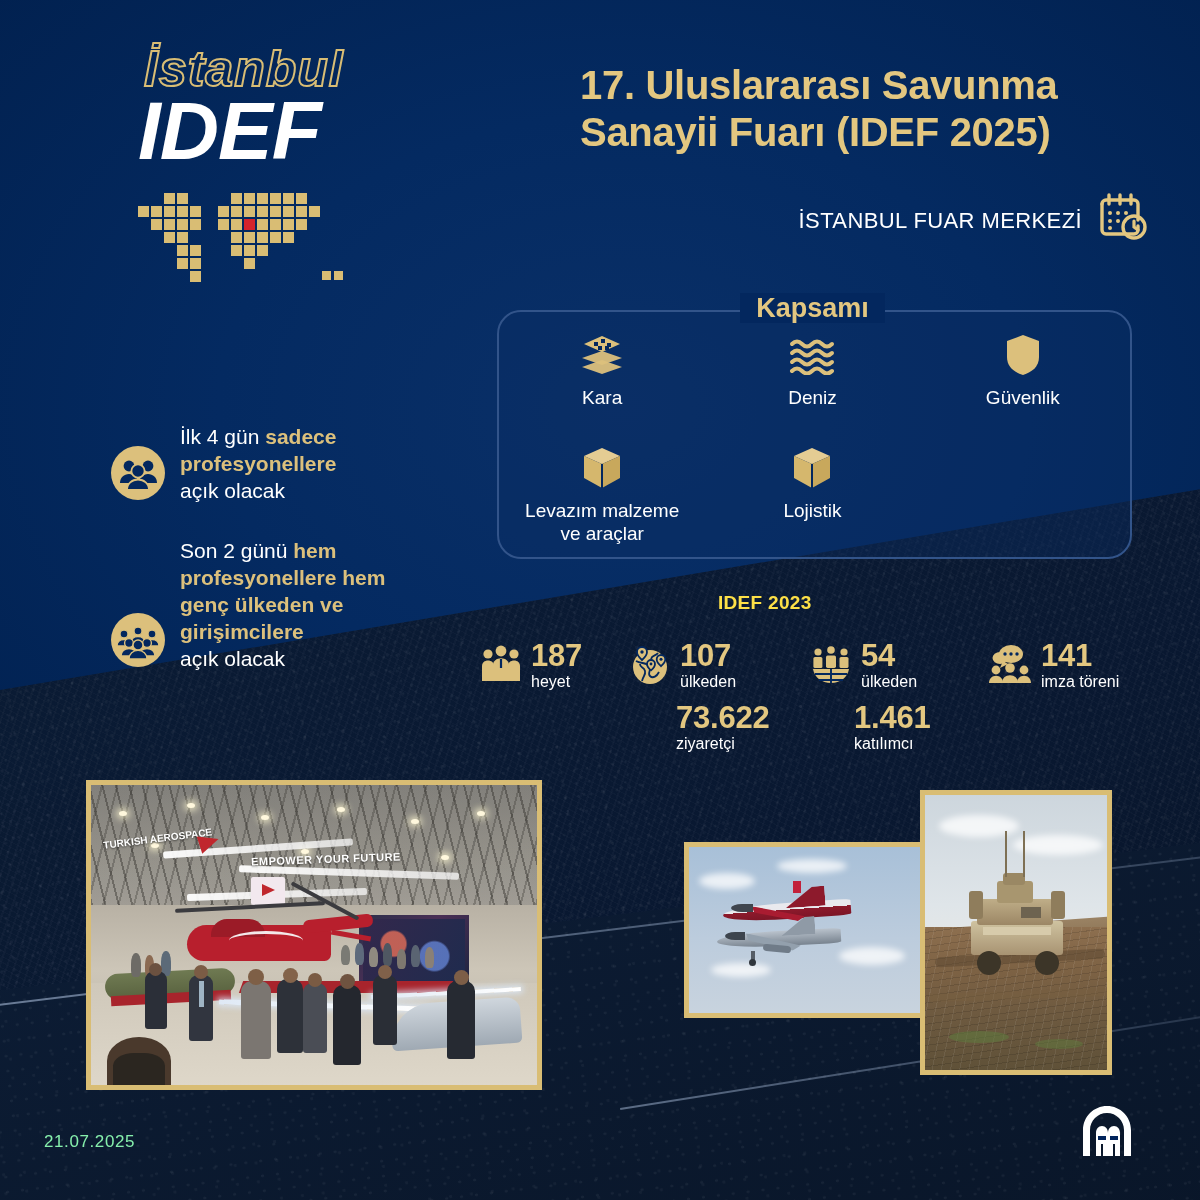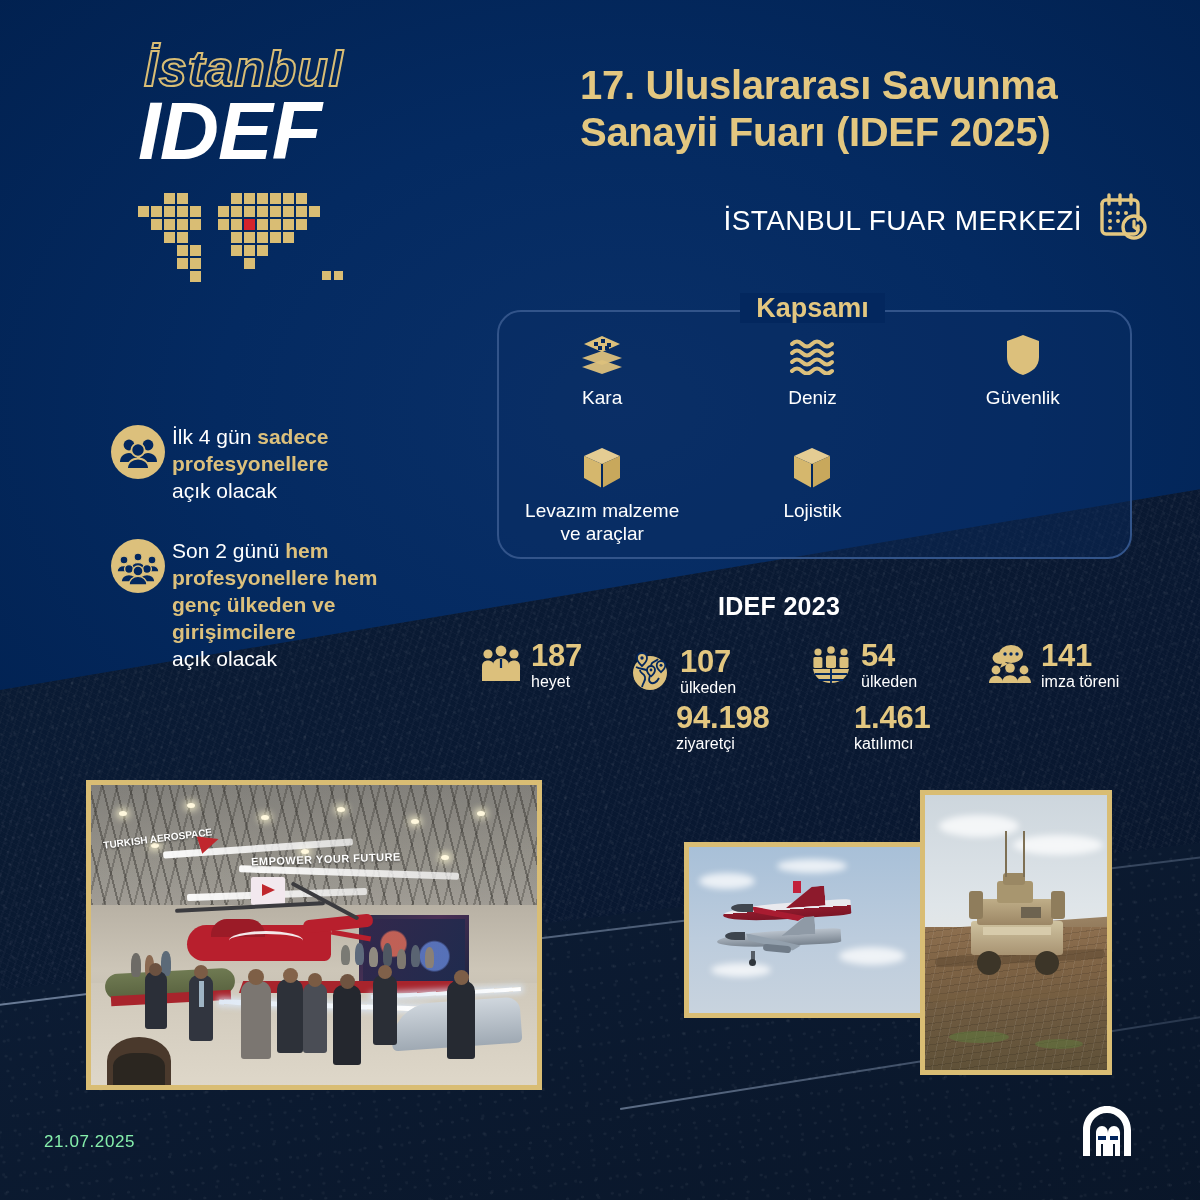--- a/index.html
+++ b/index.html
@@ -66,21 +66,21 @@
 
   
   .title{
     position:absolute;left:580px;top:62px;width:570px;
     color:#e3c780;font-size:40px;font-weight:bold;line-height:1.18;
     letter-spacing:-.3px;
   }
   .datebox{position:absolute;left:700px;top:190px;width:450px;display:flex;align-items:center;justify-content:flex-end;gap:14px;}
   .date-txt{text-align:right;color:#ffffff;}
   .date-main{font-size:24px;font-weight:bold;letter-spacing:.2px;}
-  .date-sub{font-size:28px;letter-spacing:.4px;margin-top:4px;}
+  .date-sub{font-size:22px;letter-spacing:.4px;margin-top:4px;}
 
   
   .kapsam{
     position:absolute;left:497px;top:310px;width:631px;height:245px;
     border:2px solid #32548a;border-radius:24px;background:rgba(10,46,100,.40);
   }
   .kapsam-title{
     position:absolute;left:497px;top:293px;width:631px;text-align:center;
   }
   .kapsam-title span{
@@ -88,30 +88,30 @@
   }
   .kapsam-grid{
     position:absolute;left:497px;top:324px;width:631px;height:225px;
     display:grid;grid-template-columns:repeat(3,1fr);grid-template-rows:repeat(2,1fr);
   }
   .kcell{display:flex;flex-direction:column;align-items:center;justify-content:flex-start;padding-top:10px;}
   .kcell .kicon{height:42px;display:flex;align-items:center;justify-content:center;margin-bottom:10px;}
   .kcell .klabel{color:#ffffff;font-size:19px;text-align:center;line-height:1.22;max-width:165px;}
 
   
-  .bullet{position:absolute;display:flex;align-items:flex-start;gap:6px;}
+  .bullet{position:absolute;display:flex;align-items:flex-end;gap:14px;}
   .bullet .bicon{flex:0 0 auto;}
   .bullet .btext{font-size:21px;line-height:1.28;color:#ffffff;font-weight:bold;}
   .btext .w{color:#ffffff;font-weight:normal;}
   .btext .g{color:#dcc07c;font-weight:bold;}
   #bullet1{left:110px;top:424px;width:340px;}
   #bullet2{left:110px;top:538px;width:350px;}
 
   
-  .idef2023{position:absolute;left:718px;top:592px;color:#ffffff;font-size:25px;font-weight:bold;letter-spacing:.3px;}
+  .idef2023{position:absolute;left:718px;top:592px;color:#fde047;font-size:19px;font-weight:bold;letter-spacing:.3px;}
   .stats{position:absolute;left:480px;top:638px;width:700px;height:130px;}
   .stat{position:absolute;display:flex;gap:9px;align-items:flex-start;}
   .stat .sicon{flex:0 0 auto;margin-top:3px;}
   .snum{color:#e3c780;font-size:31px;font-weight:bold;line-height:1.02;letter-spacing:-.2px;}
   .slab{color:#ffffff;font-size:16px;line-height:1.15;margin-top:1px;}
   .substat{position:absolute;}
   .substat .snum{font-size:31px;}
 
   
   .photo{position:absolute;border:5px solid #d9bd74;overflow:hidden;background:#123;}
@@ -394,21 +394,21 @@
           </g>
           <path d="M21 16v9" stroke="#03275e" stroke-width="2.2" fill="none"></path>
         </svg>
       </div>
       <div>
         <div class="snum">187</div>
         <div class="slab">heyet</div>
       </div>
     </div>
 
-    <div class="stat" style="left:148px;top:8px;gap:8px;">
+    <div class="stat" style="left:148px;top:2px;gap:8px;">
       <div class="sicon">
         <svg width="44" height="44" viewBox="0 0 44 44">
           <circle cx="22" cy="24" r="17" fill="#dcc07c"></circle>
           <g fill="none" stroke="#03275e" stroke-width="1.8">
             <path d="M8 18c5 3 10 1 13 5s-2 7 1 10 7 0 9-4"></path>
             <path d="M14 38c1-5 4-6 3-10s-5-3-5-7"></path>
             <path d="M30 10c-2 3-6 2-7 6"></path>
           </g>
           <g fill="#dcc07c" stroke="#03275e" stroke-width="1.8">
             <path d="M14 4c2.8 0 5 2.2 5 5 0 3.6-5 8-5 8s-5-4.4-5-8c0-2.8 2.2-5 5-5z"></path>
@@ -422,21 +422,21 @@
             </g>
         </svg>
       </div>
       <div>
         <div class="snum">107</div>
         <div class="slab">ülkeden</div>
       </div>
     </div>
 
     <div class="substat" style="left:196px;top:64px;">
-      <div class="snum">94.198</div>
+      <div class="snum">73.622</div>
       <div class="slab">ziyaretçi</div>
     </div>
 
     <div class="stat" style="left:330px;top:2px;">
       <div class="sicon">
         <svg width="42" height="42" viewBox="0 0 42 42">
           <g fill="#dcc07c">
             <circle cx="8" cy="9" r="3.6"></circle>
               <rect x="3.4" y="14" width="9" height="11" rx="1.6"></rect>
             <circle cx="21" cy="7" r="3.8"></circle>

